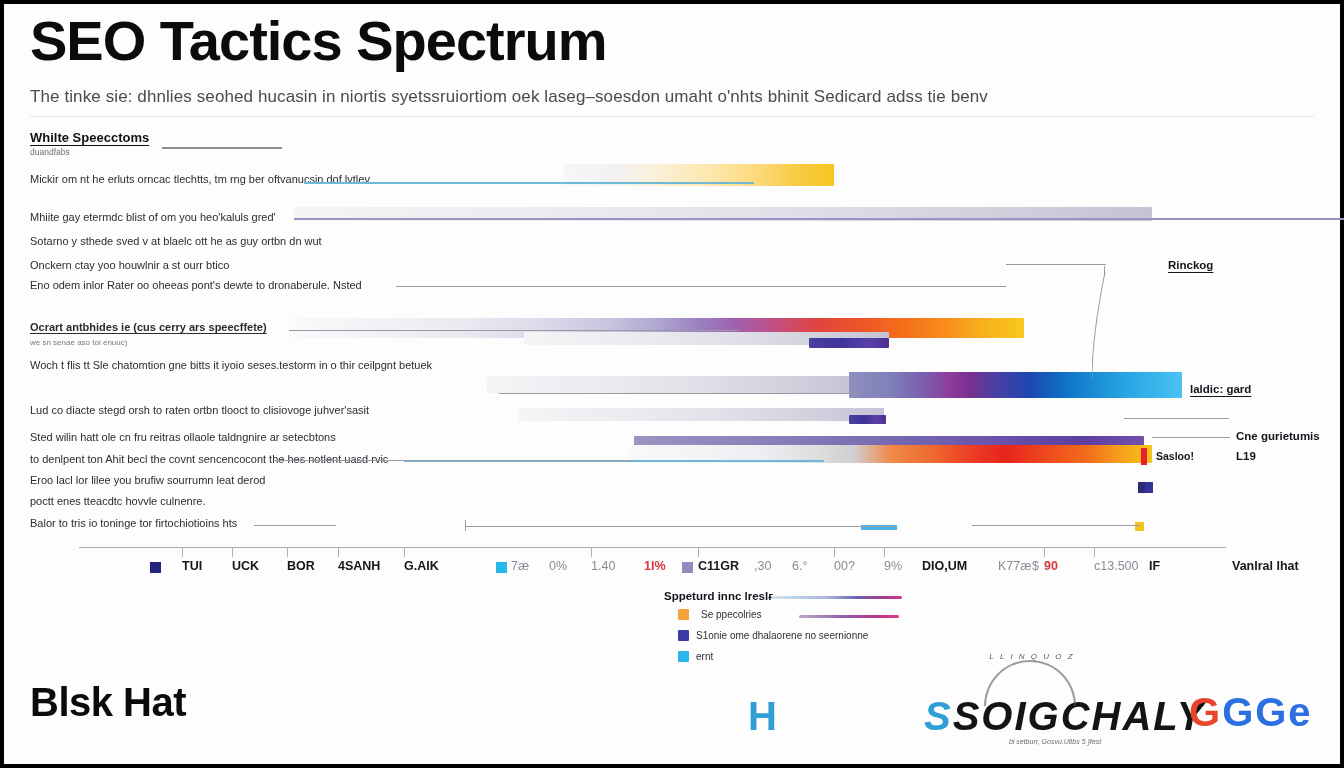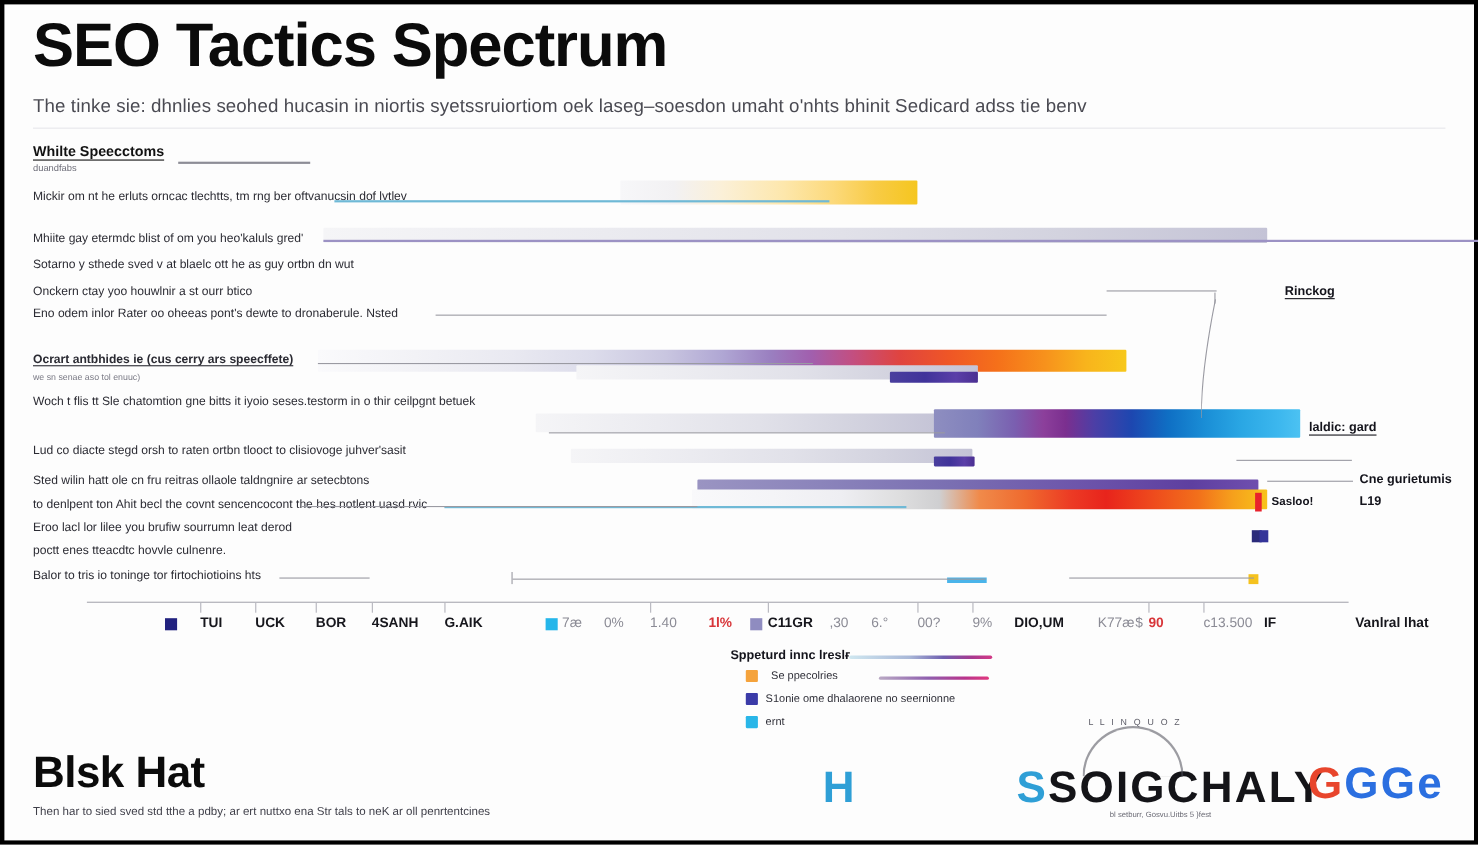--- a/index.html
+++ b/index.html
@@ -148,21 +148,21 @@
   #foot-sub {
     position:absolute; left:26px; top:728px;
     font-size:10.5px; color:#3f3f49; white-space:nowrap;
   }
 
   
   .logo { position:absolute; display:flex; align-items:center; }
   .lg-char { font-size:40px; font-weight:bold; letter-spacing:2px; }
 
   #logo1 { left:744px; top:690px; }
-  #logo2 { left:920px; top:690px; }
+  #logo2 { left:920px; top:690px;font-style:italic; }
   #logo2-arc {
     position:absolute; left:60px; top:-34px; width:92px; height:46px;
     border:2px solid #4e4e58; border-bottom:none;
     border-radius:46px 46px 0 0; opacity:.55;
   }
   #logo2-arctext {
     position:absolute; left:58px; top:-42px; width:100px;
     text-align:center; font-size:8px; color:#5b5b66; letter-spacing:2px;
   }
   #logo2-sub {
@@ -311,21 +311,20 @@
         </div>
         <div class="lg-row" style="left: 14px; top: 61px;">
           <div class="lg-sw" style="background: rgb(41, 182, 232);"></div>
           <div class="lg-txt">ernt</div>
         </div>
       </div>
     <div class="lg-line b" style="left:135px; top:25px; width:100px;"></div>
   </div>
 
   <div id="foot-title">Blsk Hat</div>
-  <div id="foot-sub">Then har to sied sved std tthe a pdby; ar ert nuttxo ena Str tals to neK ar oll penrtentcines</div>
 
   <div class="logo" id="logo1">
     <span class="lg-char h-blue">H</span>
   </div>
 
   <div class="logo" id="logo2">
     <div id="logo2-arc"></div>
     <div id="logo2-arctext">L L   I N  Q  U  O Z</div>
     <span class="lg-char h-blue">S</span>
     <span class="lg-char g-dark">SOIGCHALY</span>

